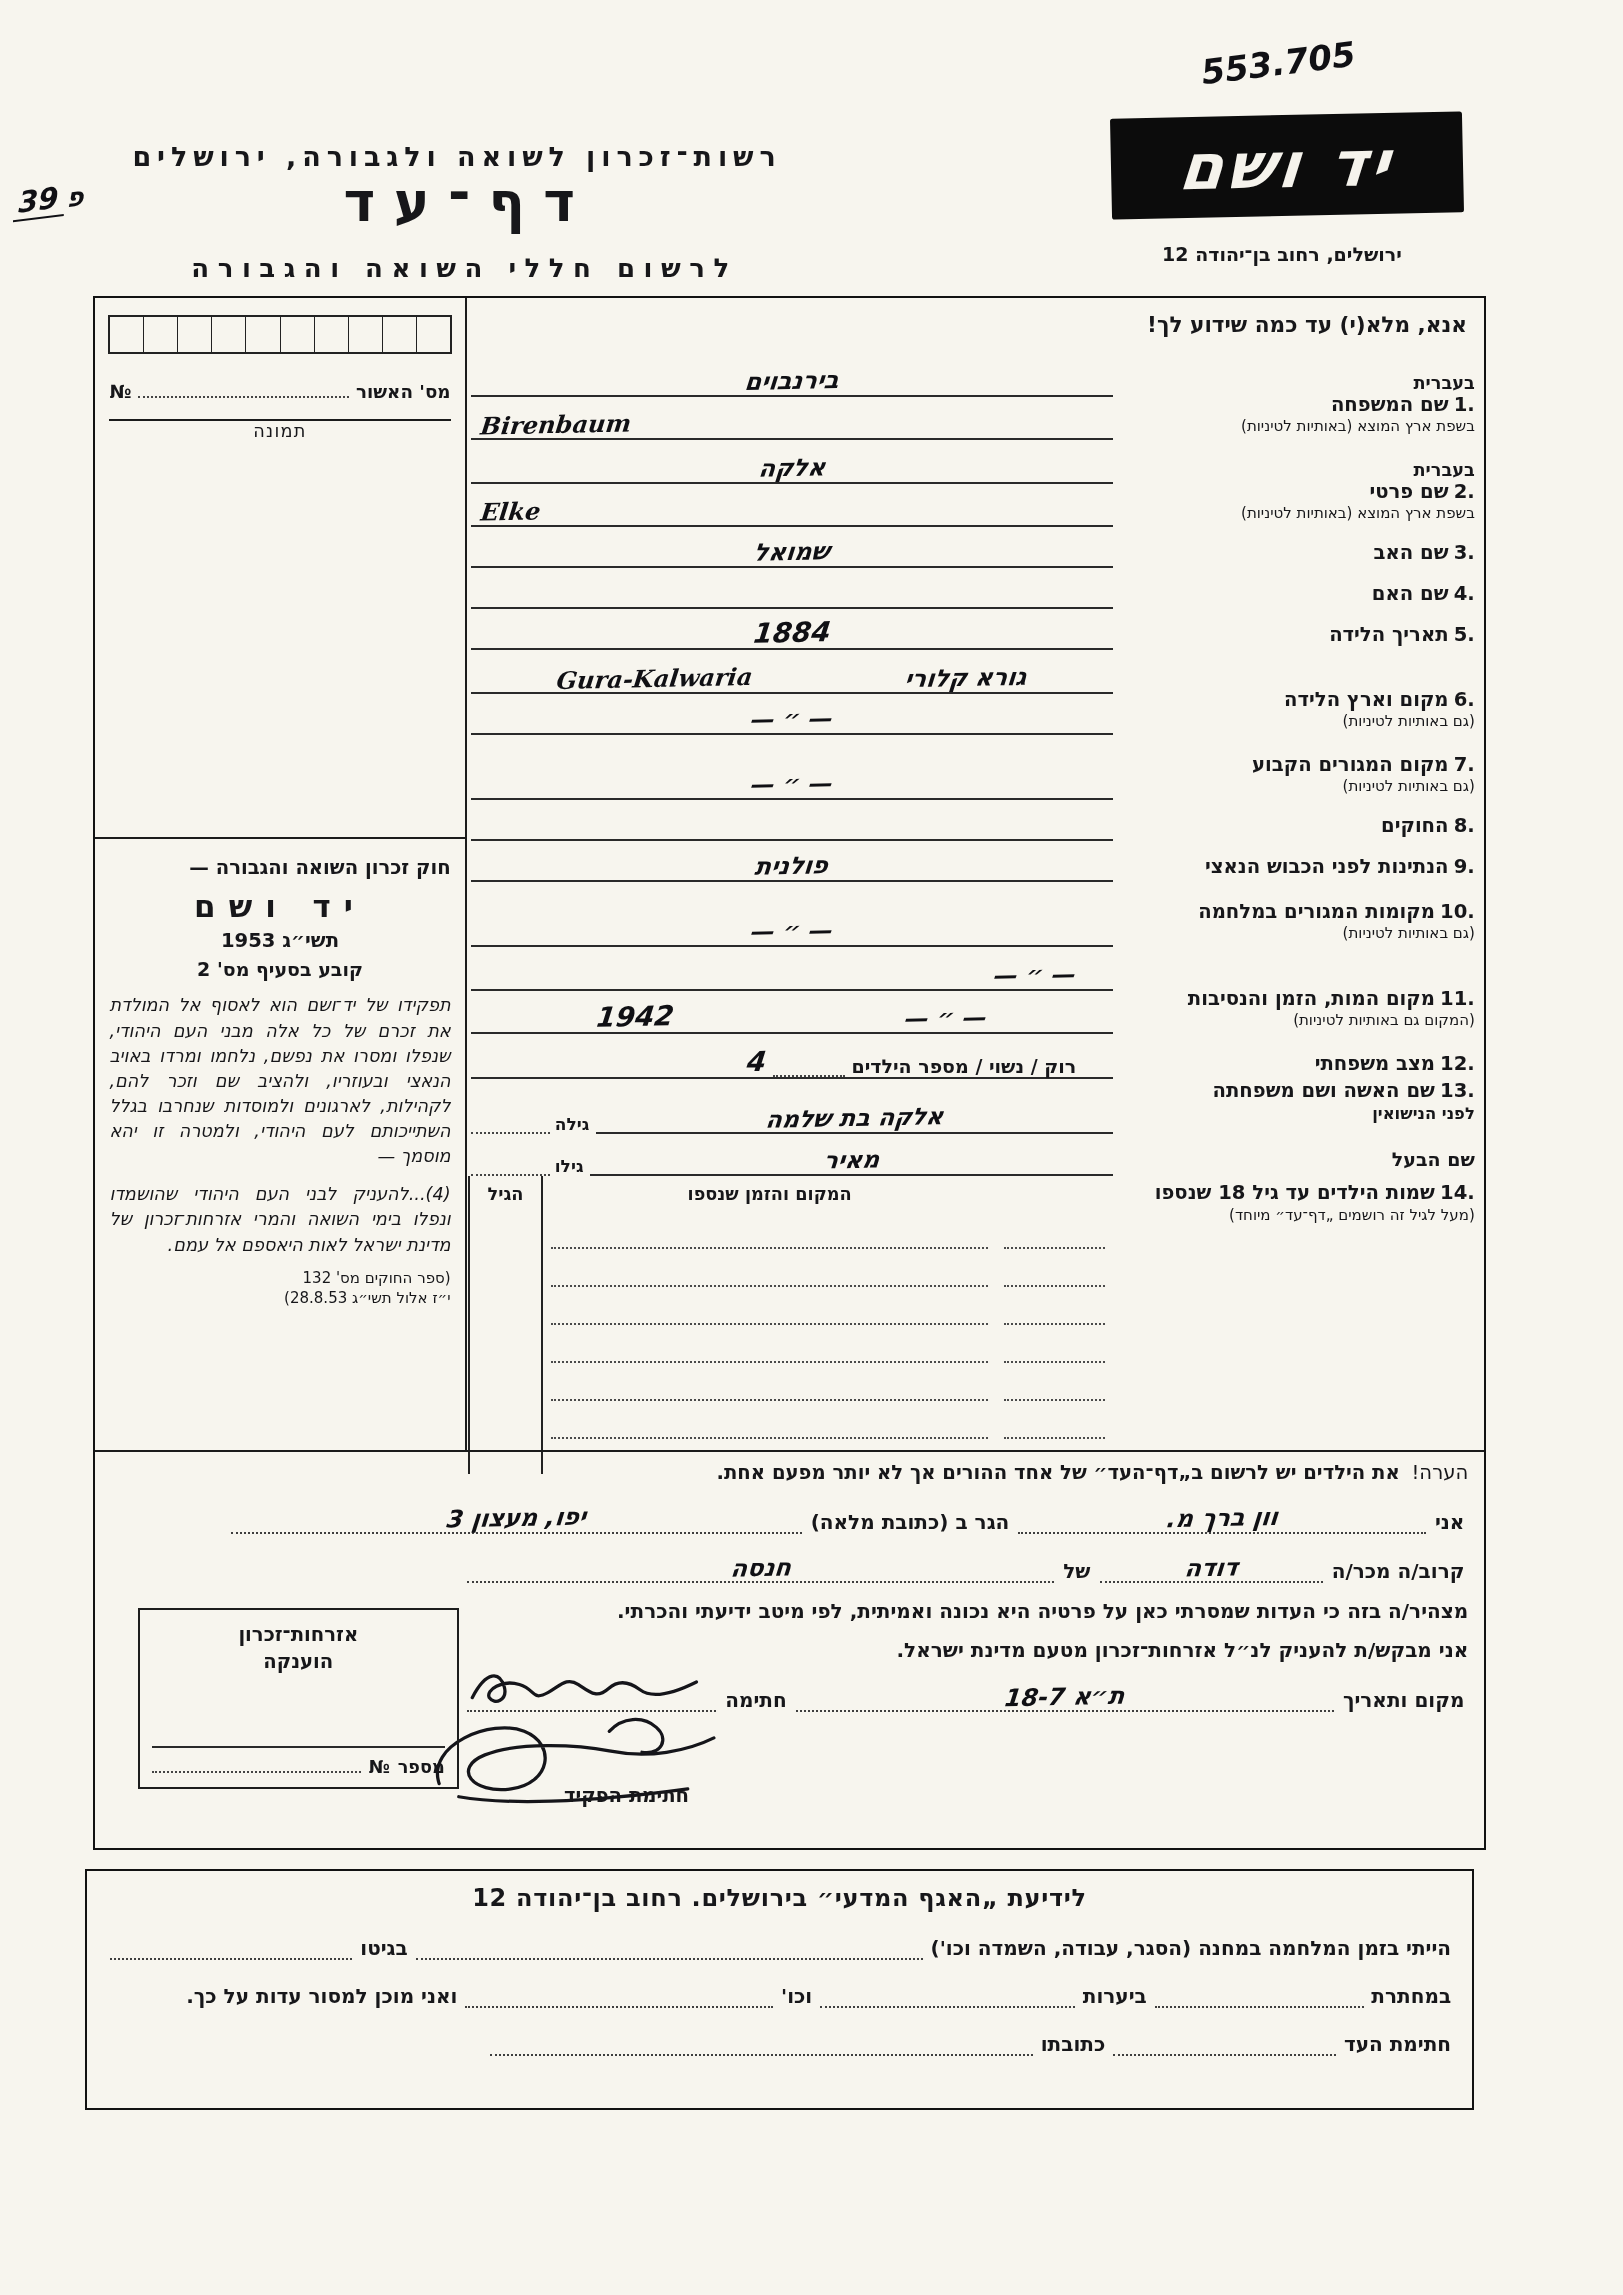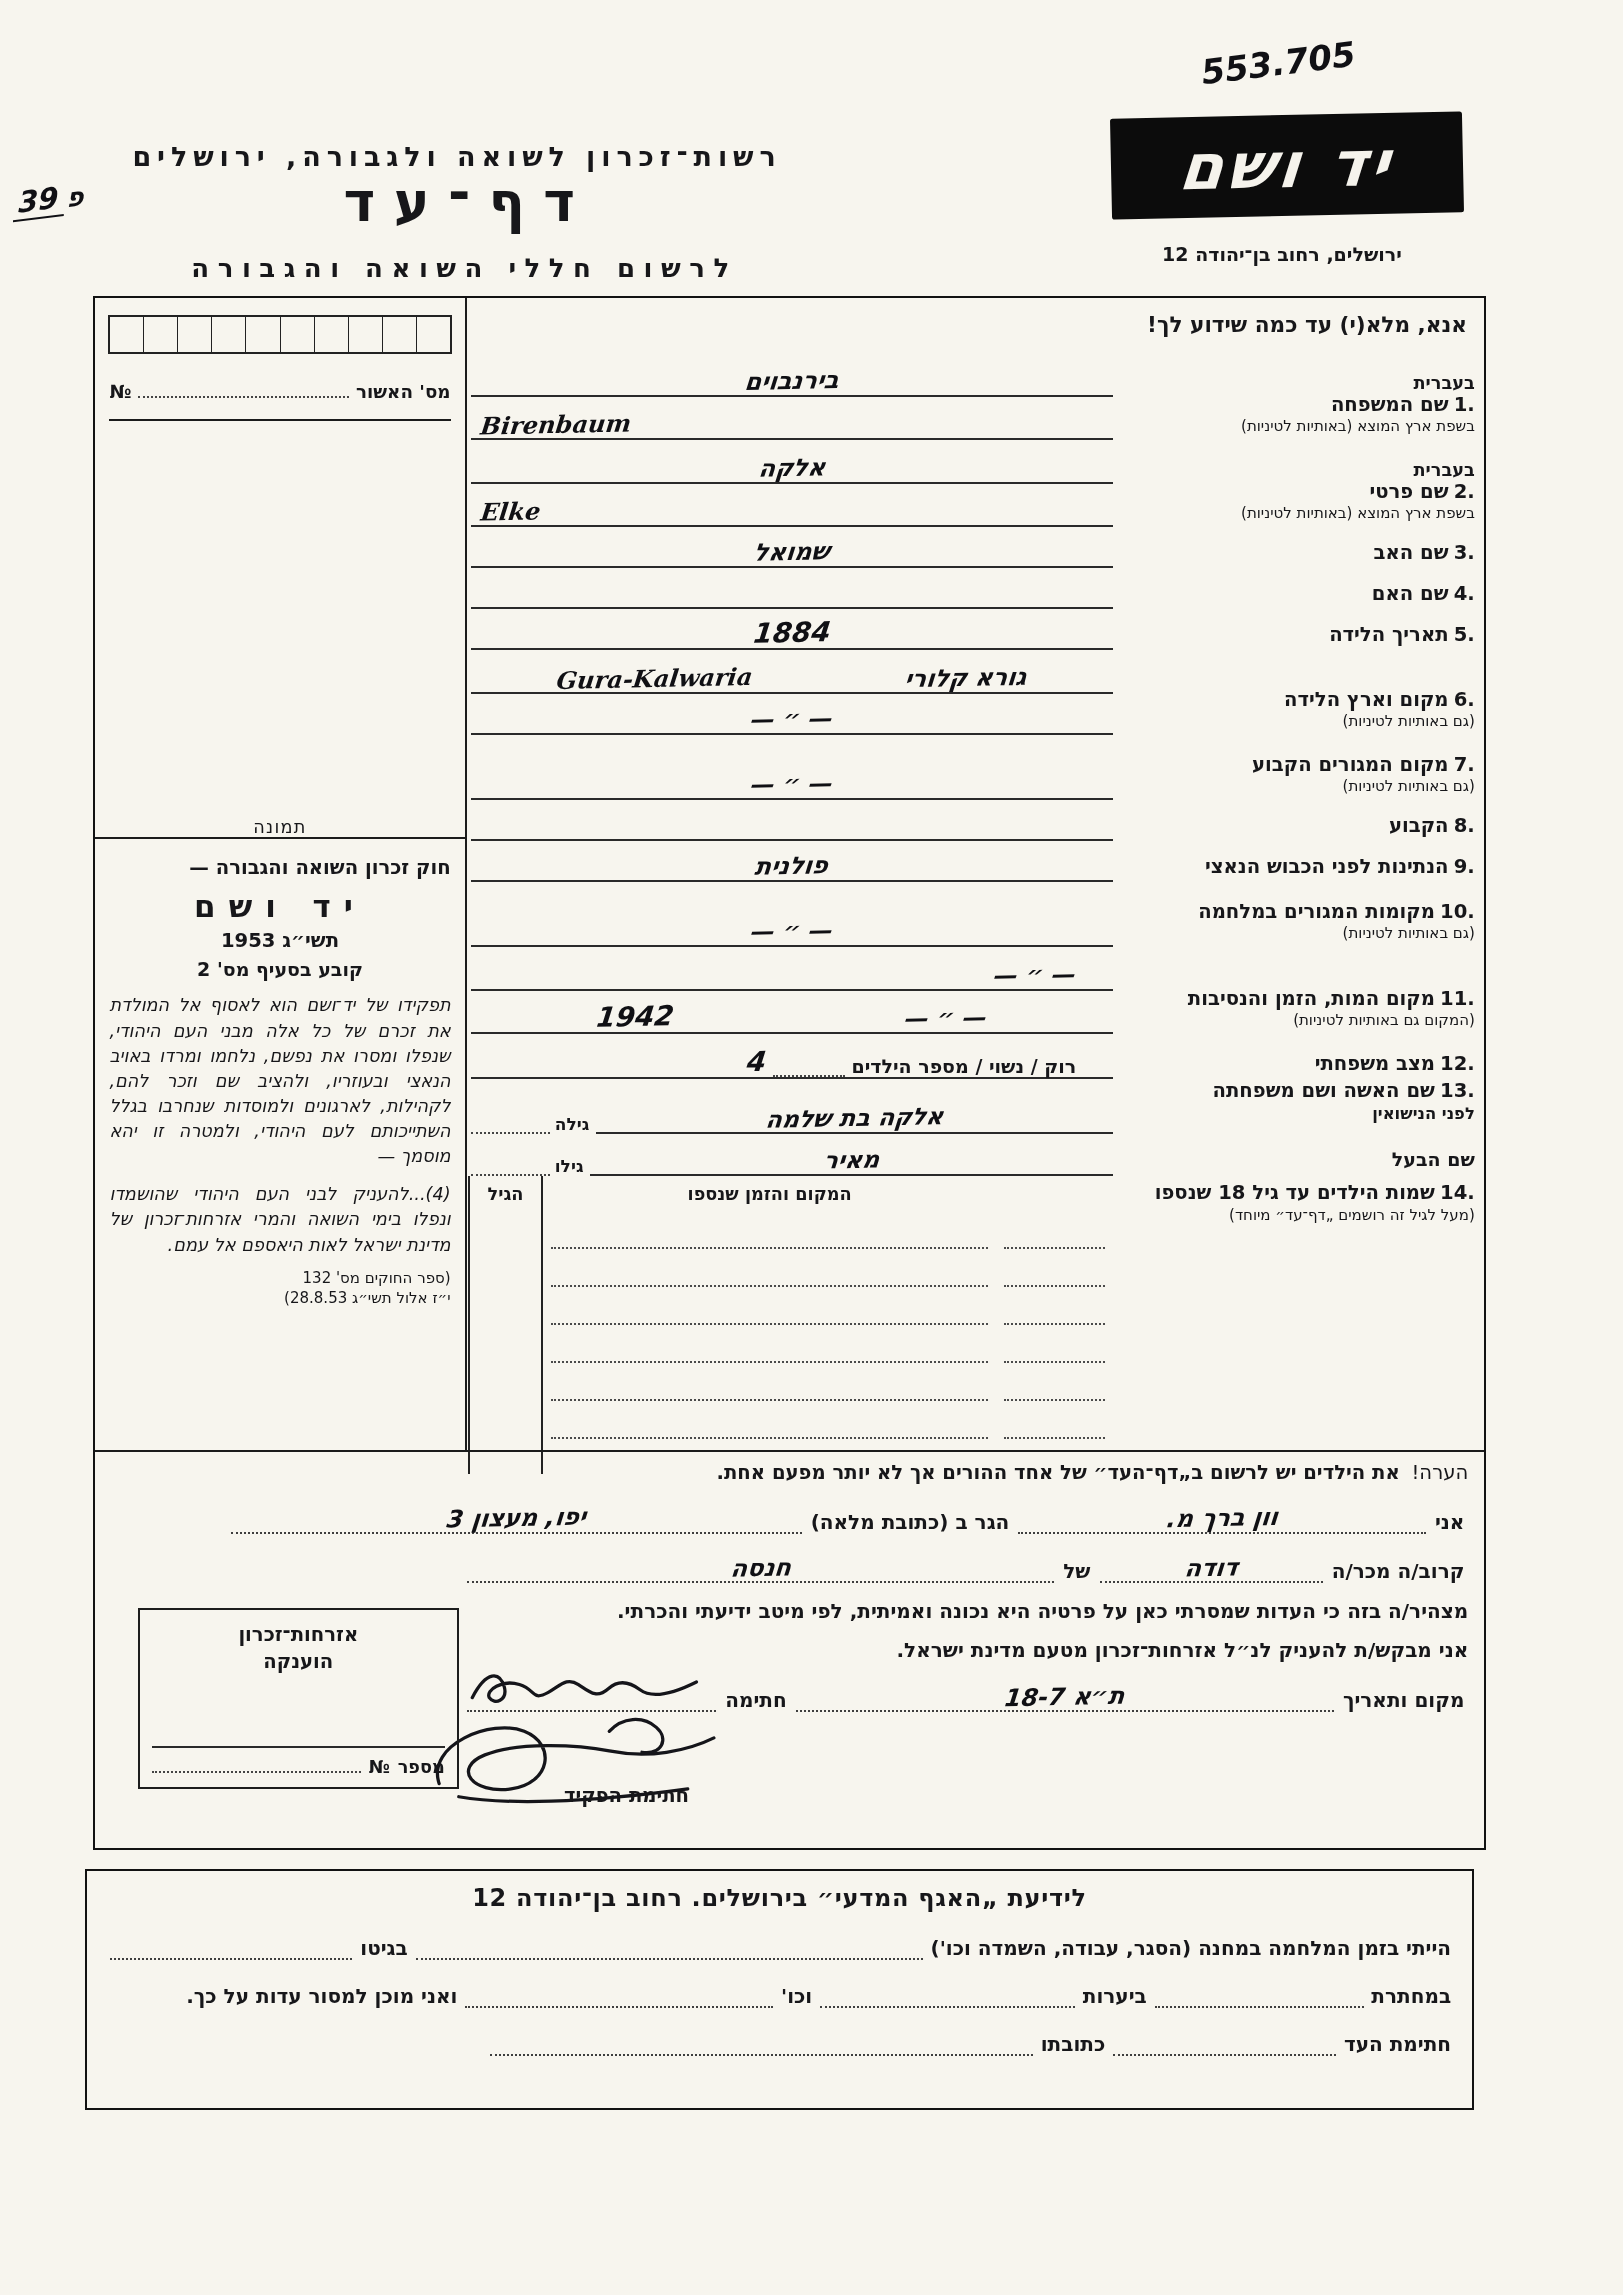--- a/index.html
+++ b/index.html
@@ -33,21 +33,21 @@
   .instruction{position:absolute;top:14.4px;right:17px;font-size:21.6px;font-weight:600;}
 
   
   .left-col{position:absolute;left:0;top:0;width:370px;height:1152px;border-right:2px solid #1b1b1b;}
   .cells-strip{margin:17px 13px 0;height:35px;border:2px solid #222;display:flex;}
   .cells-strip span{flex:1;border-right:1.3px solid #222;}
   .cells-strip span:first-child{border-right:none;}
   .approval{display:flex;align-items:baseline;gap:6.5px;margin:22px 14.4px 0;font-size:18.3px;font-weight:600;
             padding-bottom:17px;border-bottom:2px solid #1b1b1b;}
   .approval .dots{flex:1;border-bottom:2px dotted #444;height:19.6px;}
-  .photo-area{height:416px;display:flex;align-items:flex-end;justify-content:center;border-bottom:2px solid #1b1b1b;}
+  .photo-area{height:416px;display:flex;align-items:flex-start;justify-content:center;border-bottom:2px solid #1b1b1b;}
   .photo-label{font-size:17.7px;letter-spacing:1.3px;}
   .law{padding:17px 14.4px 0;}
   .law-title{font-size:19.6px;font-weight:700;text-align:right;}
   .law-logo{text-align:center;font-size:31px;font-weight:800;letter-spacing:13px;margin-top:9.2px;}
   .law-year{text-align:center;font-size:19.6px;font-weight:700;margin-top:5.2px;}
   .law-intro{text-align:center;font-size:19px;font-weight:600;margin-top:6.5px;}
   .law-body,.law-clause{font-size:17.7px;line-height:1.42;text-align:justify;margin-top:13px;font-style:italic;}
   .law-ref{font-size:15px;margin-top:10.5px;text-align:right;line-height:1.35;}
 
   
@@ -299,21 +299,21 @@
           <div class="wl h96">
               <span class="hw">— ״ —</span>
             </div>
         </div>
       </div>
 
       <div class="frow">
         <div class="flabel">
           <div class="lmain">
               <span class="fnum" dir="ltr">8.</span>
-              <span>הקבוע</span>
+              <span>החוקים</span>
             </div>
         </div>
         <div class="ffill">
           <div class="wl h60">
               <span class="hw"></span>
             </div>
         </div>
       </div>
 
       <div class="frow">

